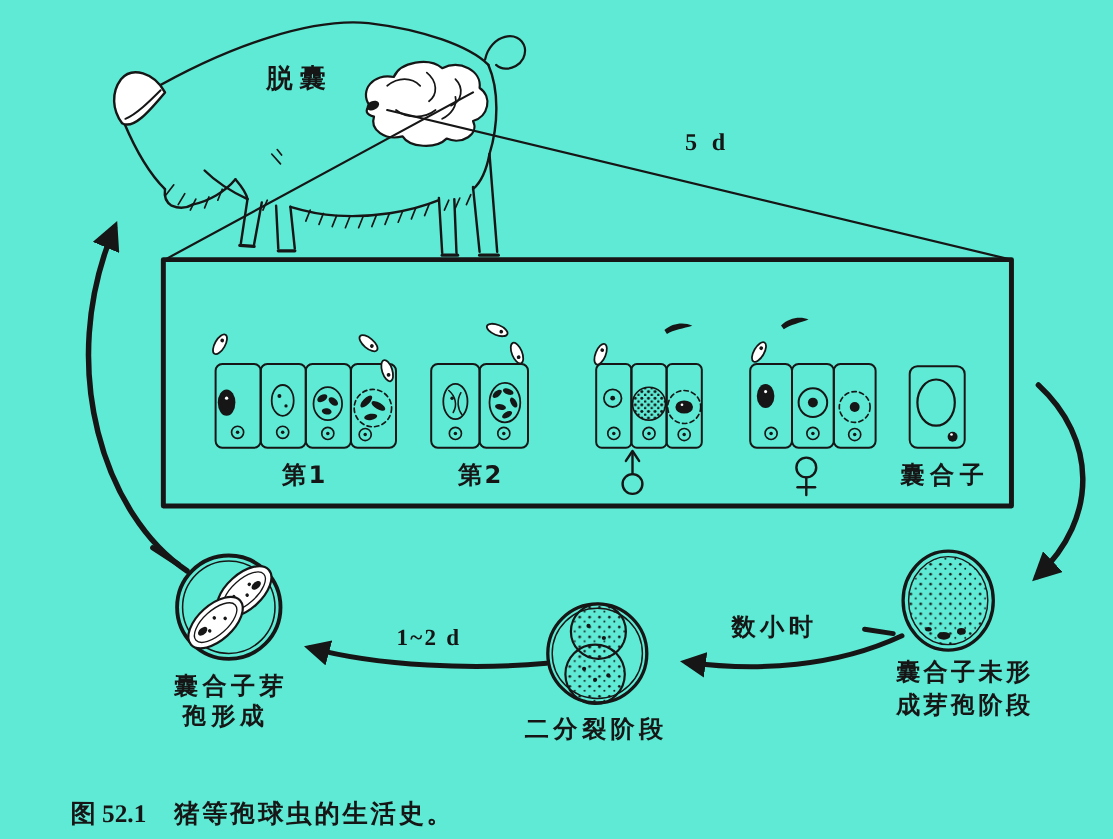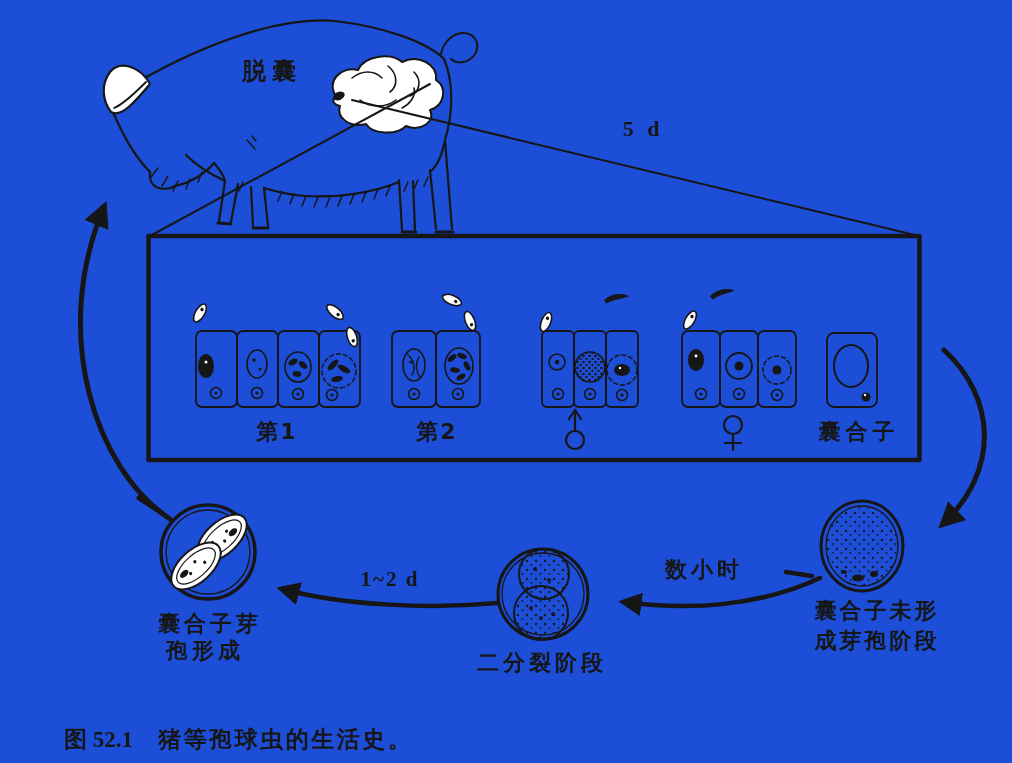--- a/index.html
+++ b/index.html
@@ -1,19 +1,19 @@
 <!DOCTYPE html>
 <html><head>
 <meta charset="utf-8">
 <style>
   html,body{margin:0;padding:0;background:#e8e8e8;}
   .page{
     position:relative;
     width:1012px;height:763px;
-    background:#1d4ed8;
+    background:#5eead4;
     font-family:"DejaVu Sans",sans-serif;
     overflow:hidden;
   }
   svg{position:absolute;left:0;top:0;}
   text{fill:#161616;}
   .cjk{font-family:"DejaVu Sans",sans-serif;font-weight:600;}
   .serifnum{font-family:"Liberation Serif","DejaVu Serif",serif;font-weight:700;}
 </style>
 </head>
 <body>

